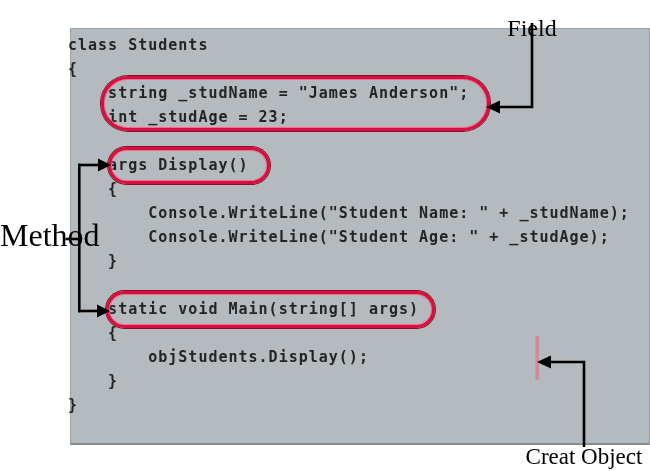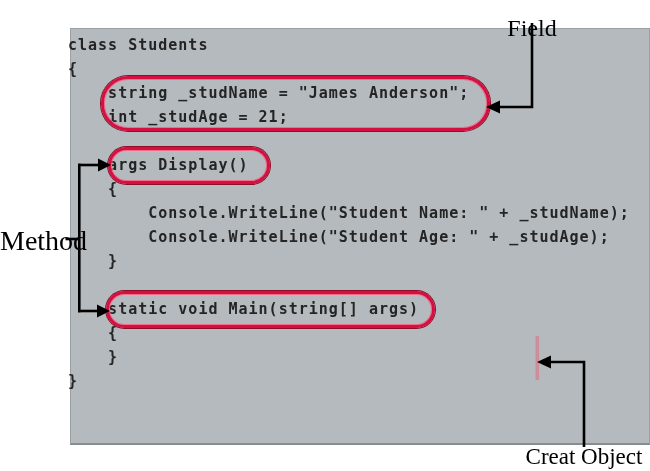--- a/index.html
+++ b/index.html
@@ -50,44 +50,45 @@
     pointer-events: none;
   }
   .diagram-label {
     position: absolute;
     color: #000000;
     font-family: "Liberation Serif", serif;
     text-align: center;
     white-space: nowrap;
   }
   #field-label        { left: 490px; top: -1px;  width: 84px;  font-size: 24px; margin-top: 16px; }
-  #method-label       { left: 0px;   top: 225px; width: 67px;  font-size: 28px; }
+  #method-label       { left: 0px;   top: 217px; width: 67px;  font-size: 32px; }
   #creat-object-label { left: 516px; top: 444px; width: 136px; font-size: 23px; }
 </style>
 </head>
 <body>
 
 <div class="stage">
 
   <div class="panel"></div>
 
   <div class="code">
     <div class="code-line">class Students</div>
     <div class="code-line">{</div>
     <div class="code-line">    string _studName = "James Anderson";</div>
-    <div class="code-line">    int _studAge = 21;</div>
+    <div class="code-line">    int _studAge = 23;</div>
     <div class="code-line"></div>
     <div class="code-line">    args Display()</div>
     <div class="code-line">    {</div>
     <div class="code-line">        Console.WriteLine("Student Name: " + _studName);</div>
     <div class="code-line">        Console.WriteLine("Student Age: " + _studAge);</div>
     <div class="code-line">    }</div>
     <div class="code-line"></div>
     <div class="code-line">    static void Main(string[] args)</div>
     <div class="code-line">    {</div>
+    <div class="code-line">        objStudents.Display();</div>
     <div class="code-line">    }</div>
     <div class="code-line">}</div>
   </div>
 
   <div class="oval" id="field-oval"></div>
   <div class="oval" id="display-oval"></div>
   <div class="oval" id="main-oval"></div>
 
   <svg class="overlay" viewBox="0 0 650 471" xmlns="http://www.w3.org/2000/svg">
 

